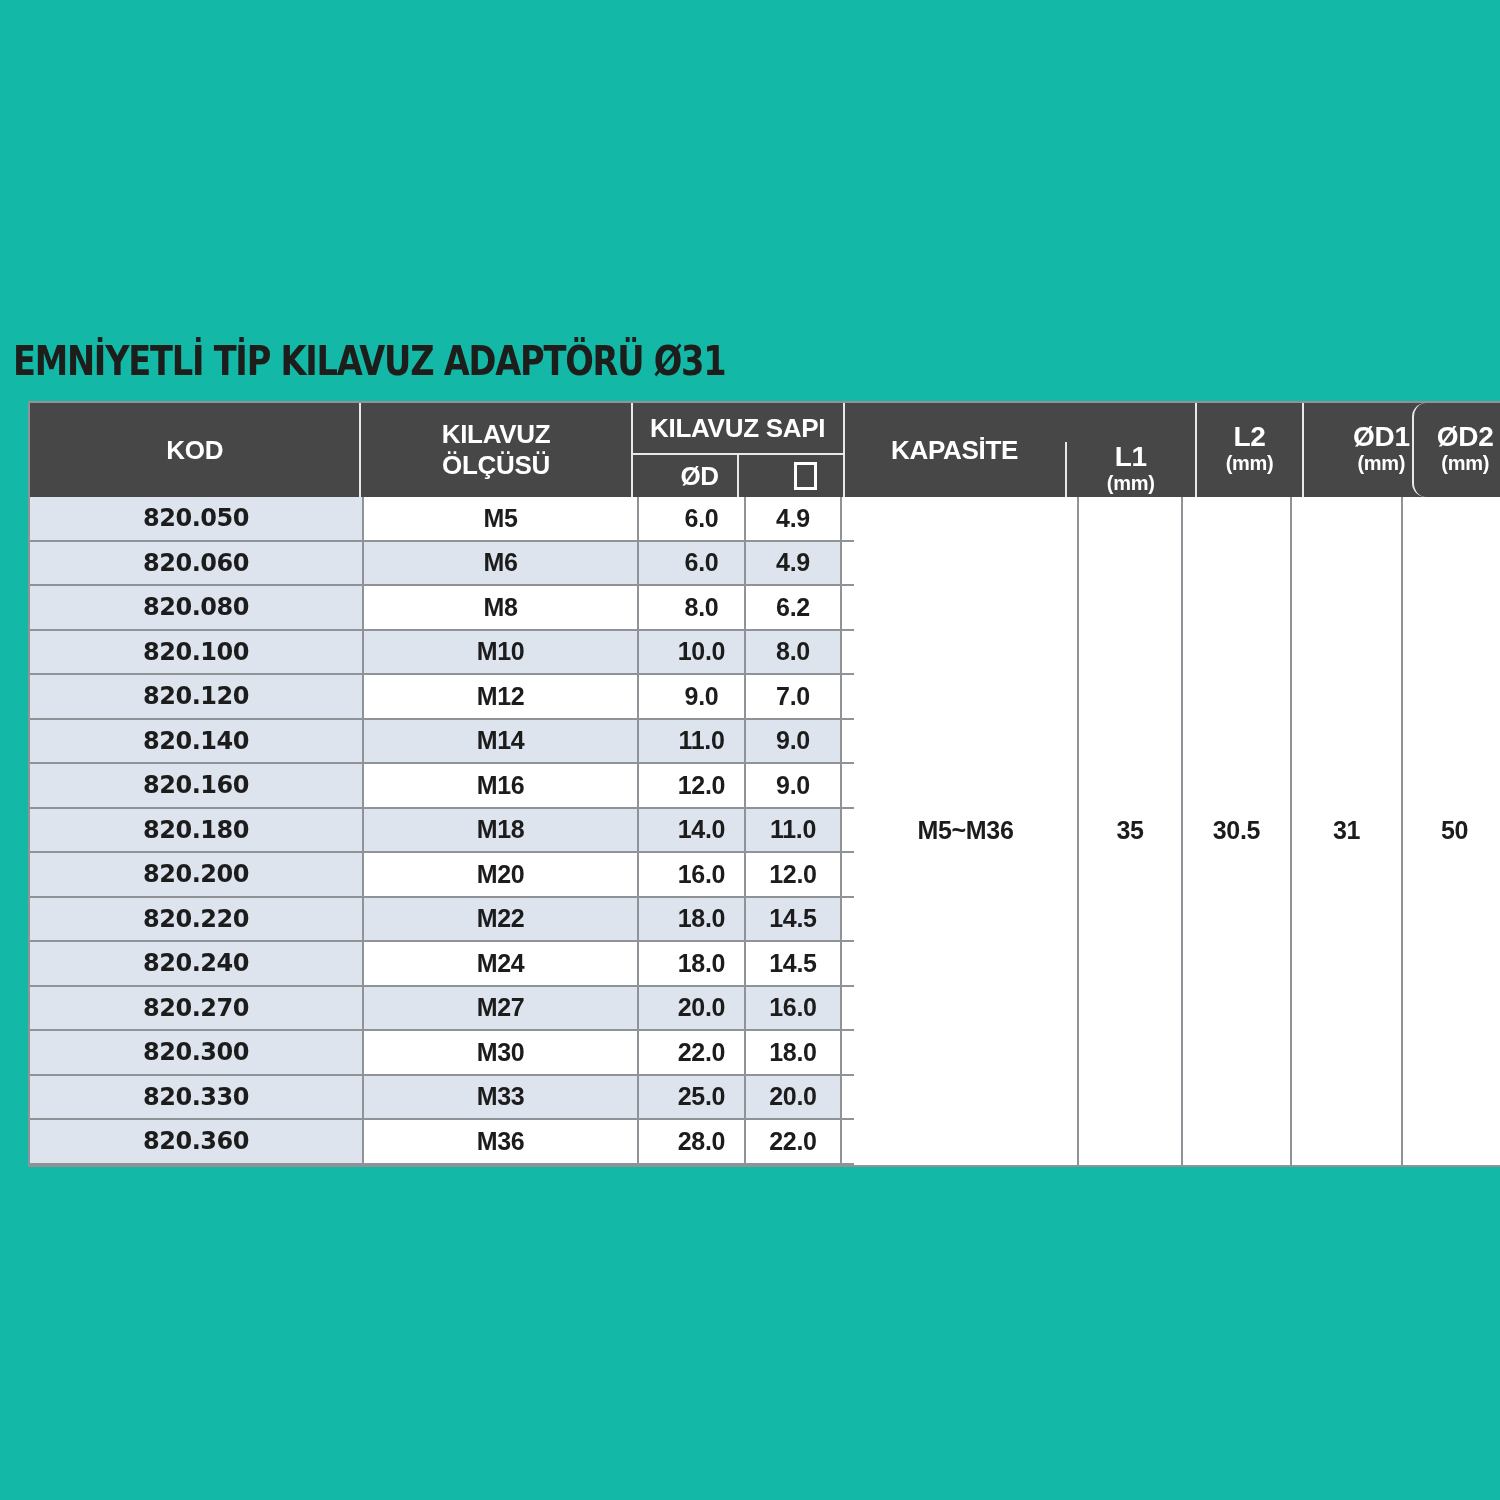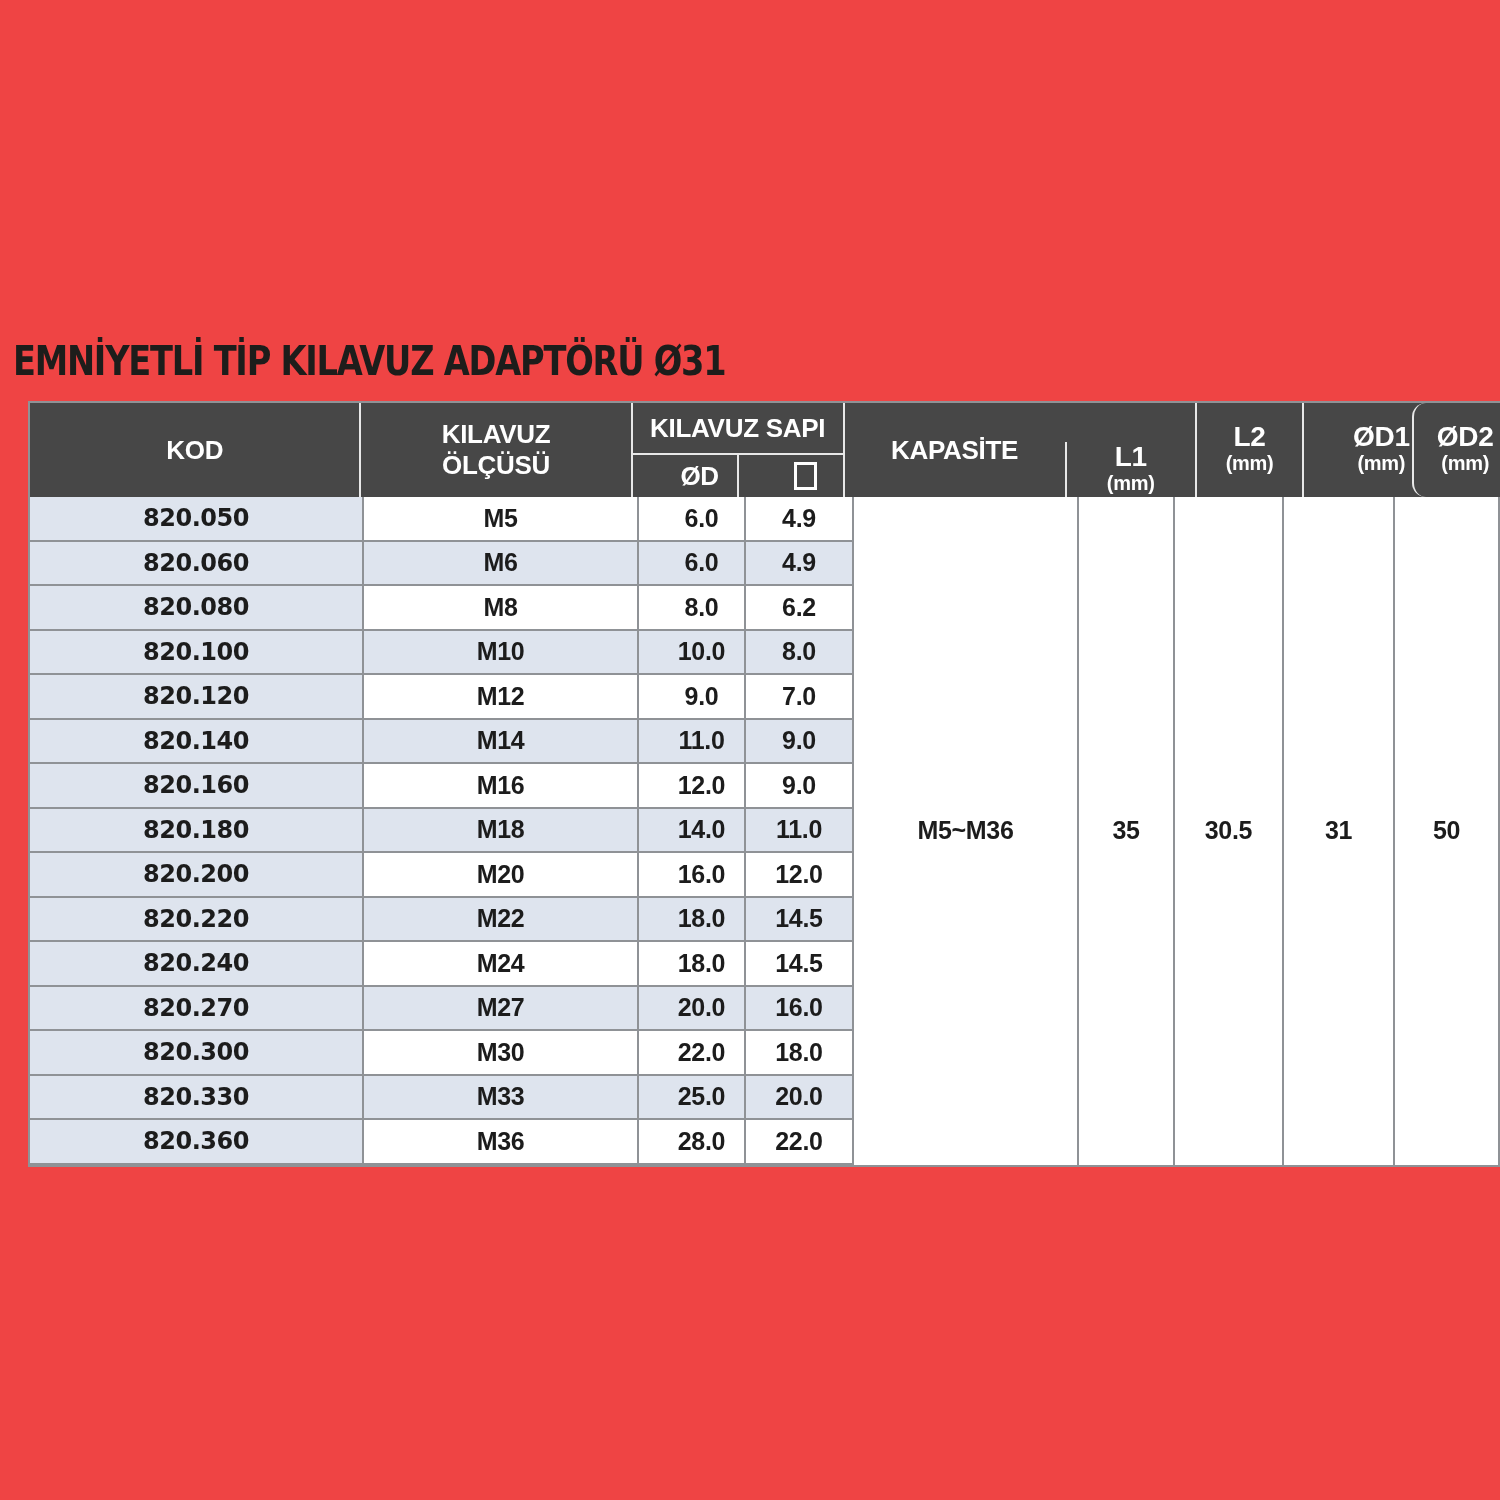--- a/index.html
+++ b/index.html
@@ -1,17 +1,17 @@
 <!DOCTYPE html>
 <html><head>
 <meta charset="utf-8">
 <style>
   html,body { margin:0; padding:0; background:#ffffff; }
   .canvas {
-    position:relative; width:1500px; height:1500px; background:#ef4444;
+    position:relative; width:1500px; height:1500px; background:#14b8a6;
     font-family:"Liberation Sans", sans-serif; overflow:hidden;
   }
   .page-title {
     position:absolute; left:13px; top:337px;
     font-family:"DejaVu Sans", sans-serif; font-weight:bold;
     font-size:41px; letter-spacing:-1.5px; color:#1d1d1b;
     transform:scaleX(0.82); transform-origin:left top; white-space:nowrap;
   }
   .tbl {
     position:absolute; left:28px; top:401px; width:1490px;
@@ -53,33 +53,33 @@
   
   .tbody { position:relative; }
   .row { display:flex; height:44.5px; box-sizing:border-box; border-bottom:2px solid #8f9296; background:#ffffff; }
   .row:last-child { border-bottom:none; }
   .cell {
     box-sizing:border-box; display:flex; align-items:center; justify-content:center;
     font-size:25px; font-weight:bold; color:#1c1c1c; letter-spacing:-0.3px;
     border-right:2px solid #8f9296;
   }
   .c-kod { width:334px; background:#dee4ee; font-family:"DejaVu Sans", sans-serif; font-size:24px; letter-spacing:-0.5px; }
-  .c-size { width:275px; } .c-od { width:107px;padding-left:20px; } .c-sq { width:108px; }
+  .c-size { width:275px; } .c-od { width:107px;padding-left:20px; } .c-sq { width:96px; }
   .r-alt .c-size, .r-alt .c-od, .r-alt .c-sq { background:#dee4ee; }
   
   .merged {
     position:absolute; left:824px; right:0; top:0; bottom:0;
     display:flex; background:#ffffff;
   }
   .mcell {
     box-sizing:border-box; display:flex; align-items:center; justify-content:center;
     font-size:25px; font-weight:bold; color:#1c1c1c; letter-spacing:-0.3px;
     border-right:2px solid #8f9296; background:#ffffff;
   }
-  .m-kap {width:225px;} .m-l1 {width:96px;} .m-l2 {width:109px;}
+  .m-kap {width:225px;} .m-l1 {width:104px;} .m-l2 {width:109px;}
   .m-d1 {width:111px;} .m-d2 {width:105px;}
   .m-sliver {
     flex:1; border-right:none;
     background:repeating-linear-gradient(to bottom,
       #ffffff 0px, #ffffff 42.5px, #8f9296 42.5px, #8f9296 44.5px);
   }
 </style>
 </head>
 <body>
 

